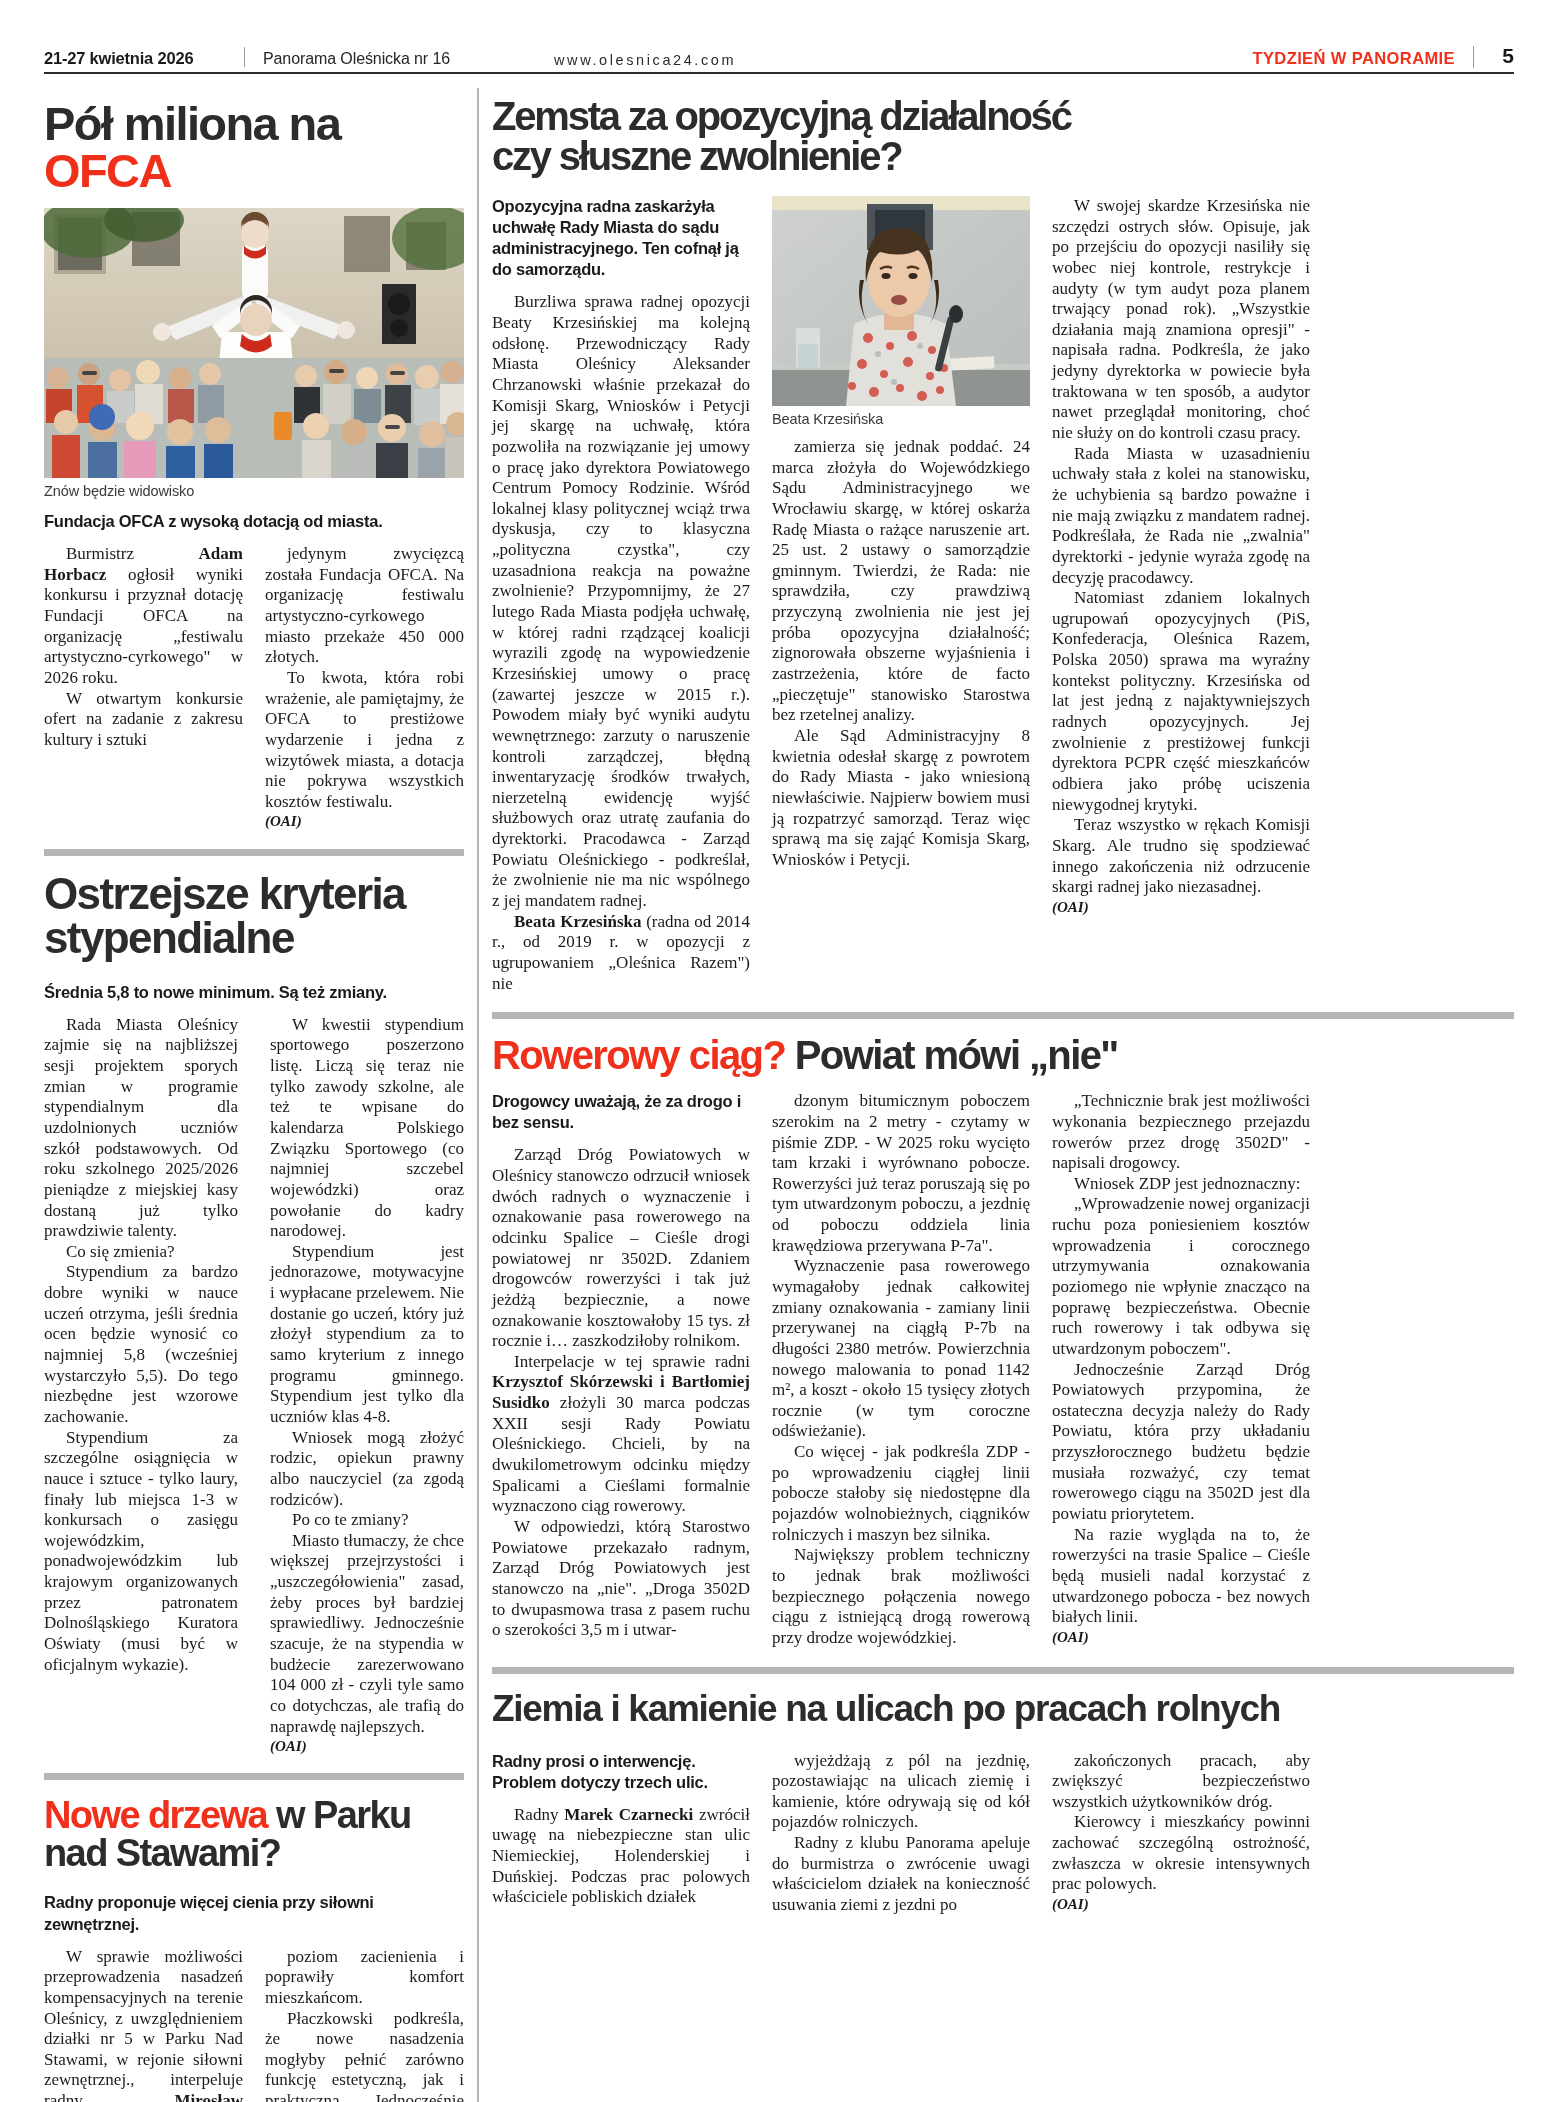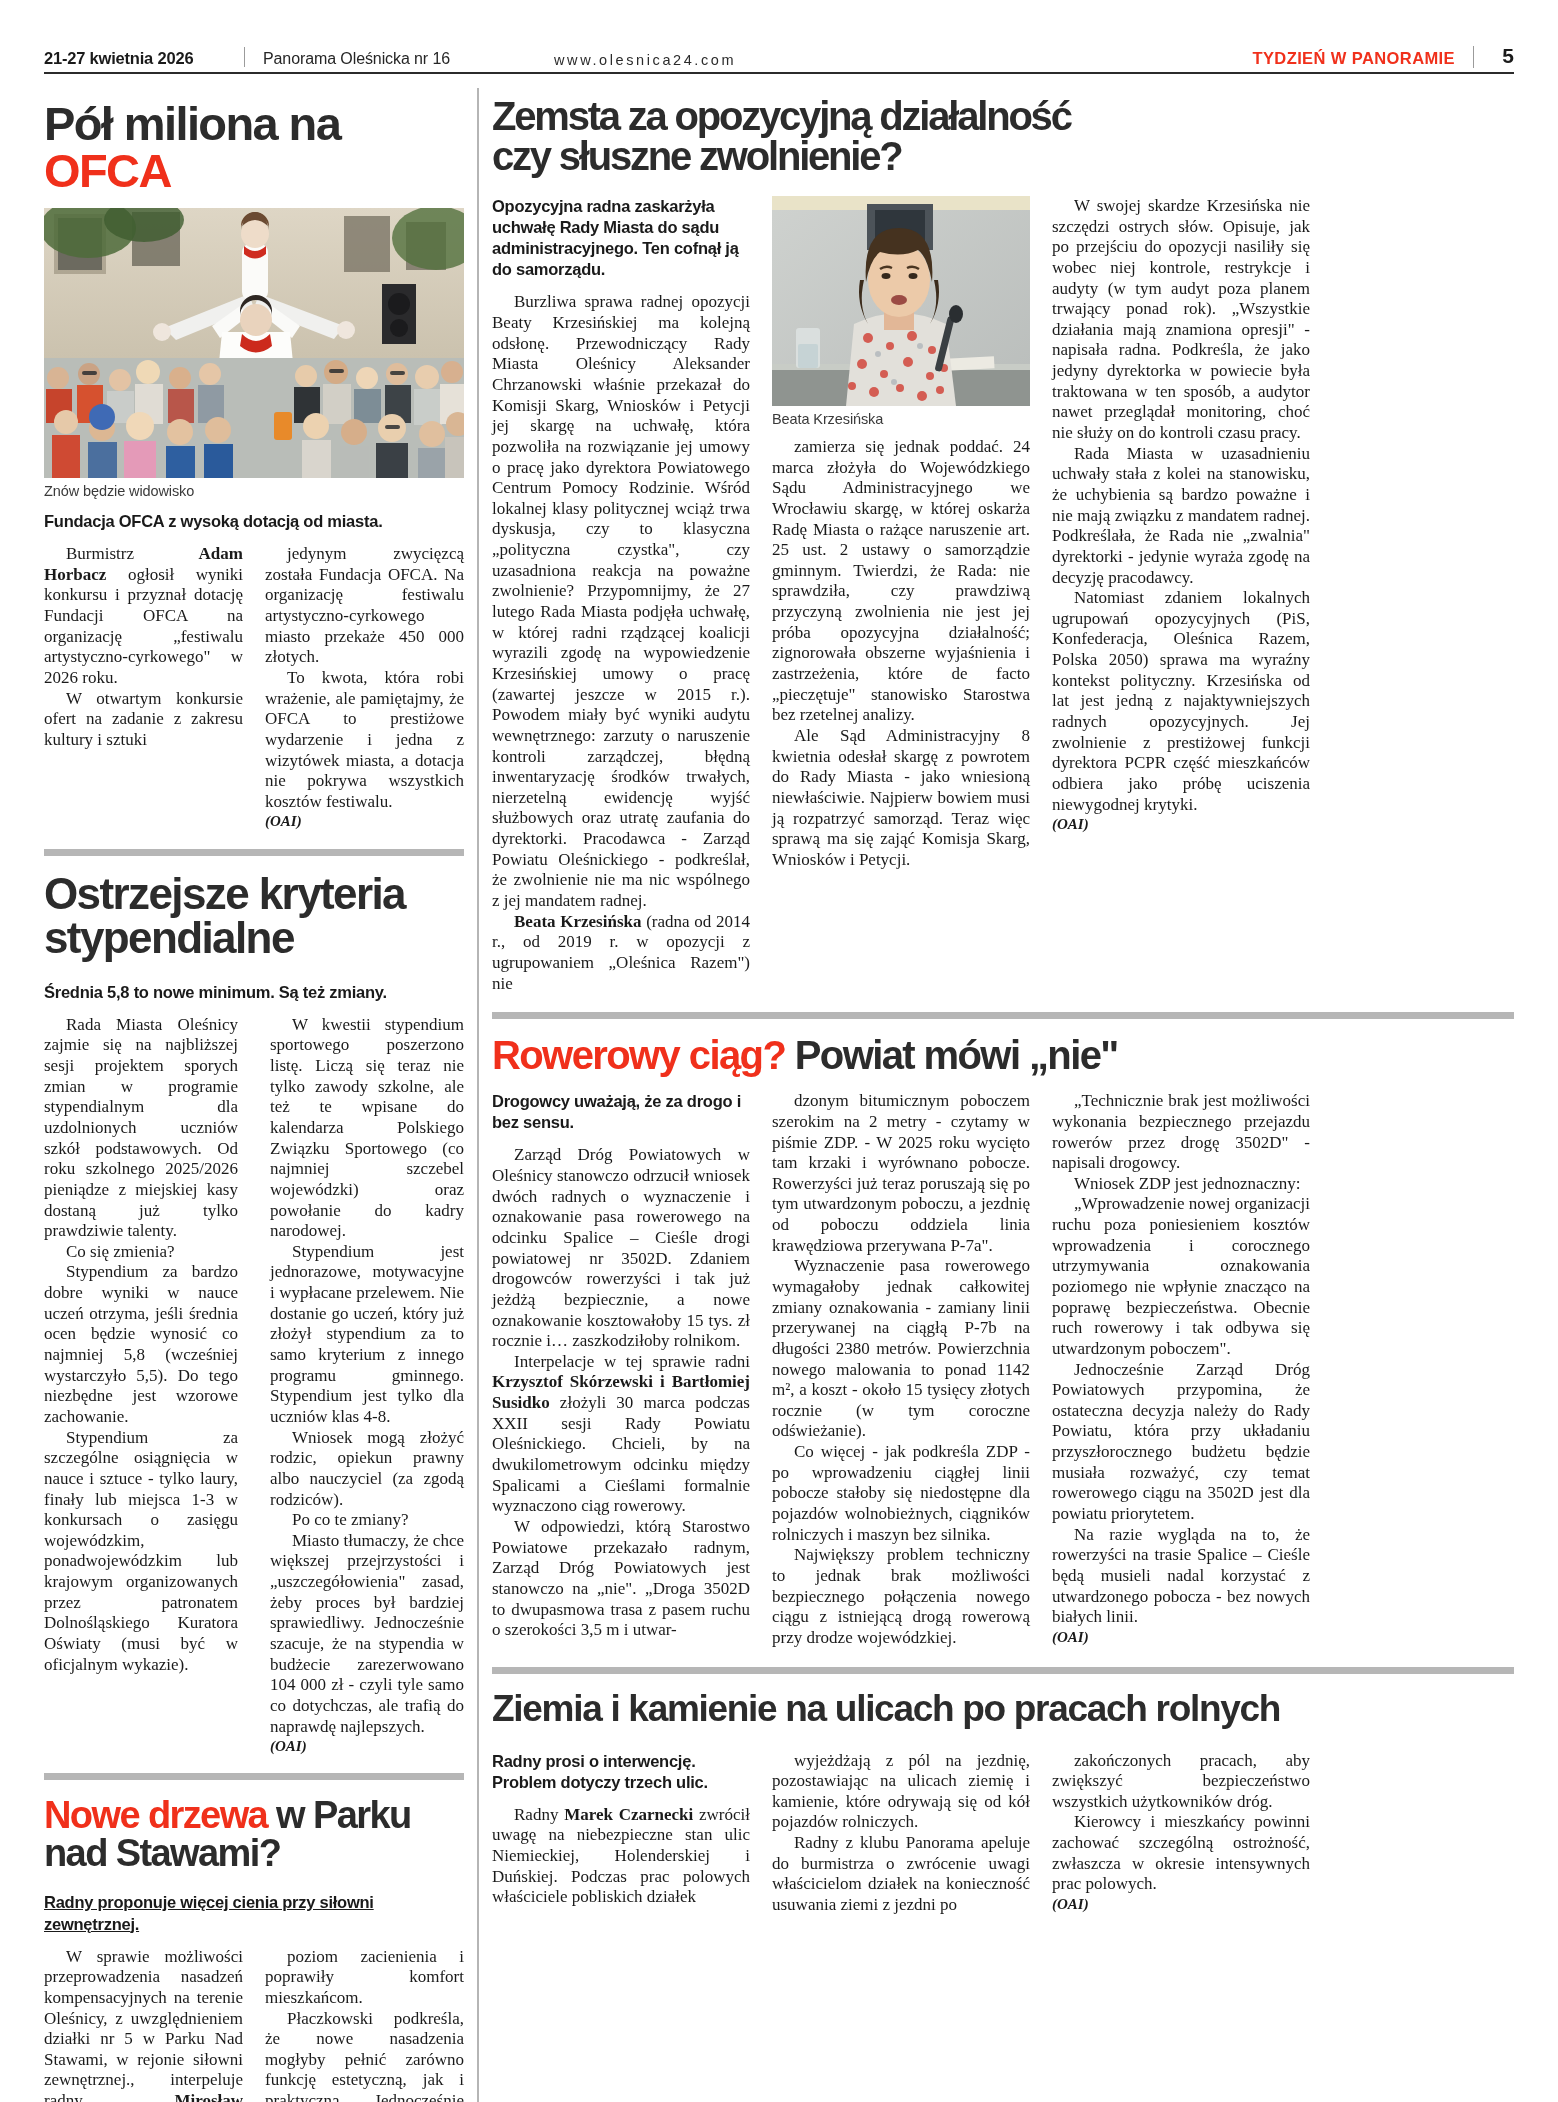--- a/index.html
+++ b/index.html
@@ -295,21 +295,21 @@
       </div>
 
       <div class="rule-thick"></div>
 
       <div>
         <div class="hl hl-c">
           <span class="red">Nowe drzewa</span><span> w Parku</span><br>
           <span>nad Stawami?</span>
         </div>
 
-        <div class="lead" style="margin-top:20px;text-decoration:underline;">Radny proponuje więcej cienia przy siłowni zewnętrznej.</div>
+        <div class="lead" style="margin-top:20px;">Radny proponuje więcej cienia przy siłowni zewnętrznej.</div>
 
         <div class="flexrow">
           <div class="bodytext" style="width:199px;">
             <p>W sprawie możliwości przeprowadzenia nasadzeń kompensacyjnych na terenie Oleśnicy, z uwzględnieniem działki nr 5 w Parku Nad Stawami, w rejonie siłowni zewnętrznej., interpeluje radny <b>Mirosław Płaczkowski</b>.</p>
 
           </div>
           <div style="width:22px;flex:0 0 22px;"></div>
           <div class="bodytext" style="width:199px;">
             <p>poziom zacienienia i poprawiły komfort mieszkańcom.</p>
             <p>Płaczkowski podkreśla, że nowe nasadzenia mogłyby pełnić zarówno funkcję estetyczną, jak i praktyczną. Jednocześnie radny sugeruje zastosowanie barier korzeniowych, które zabezpieczyłyby nawierzchnię przed uszkodzeniami, takimi jak podnoszenie kostki brukowej.</p>
@@ -419,20 +419,21 @@
             </div>
           </div>
 
           <div style="width:22px;flex:0 0 22px;"></div>
 
           <div style="width:258px;flex:0 0 258px;">
             <div class="bodytext">
               <p>W swojej skardze Krzesińska nie szczędzi ostrych słów. Opisuje, jak po przejściu do opozycji nasiliły się wobec niej kontrole, restrykcje i audyty (w tym audyt poza planem trwający ponad rok). „Wszystkie działania mają znamiona opresji" - napisała radna. Podkreśla, że jako jedyny dyrektorka w powiecie była traktowana w ten sposób, a audytor nawet przeglądał monitoring, choć nie służy on do kontroli czasu pracy.</p>
               <p>Rada Miasta w uzasadnieniu uchwały stała z kolei na stanowisku, że uchybienia są bardzo poważne i nie mają związku z mandatem radnej. Podkreślała, że Rada nie „zwalnia" dyrektorki - jedynie wyraża zgodę na decyzję pracodawcy.</p>
               <p>Natomiast zdaniem lokalnych ugrupowań opozycyjnych (PiS, Konfederacja, Oleśnica Razem, Polska 2050) sprawa ma wyraźny kontekst polityczny. Krzesińska od lat jest jedną z najaktywniejszych radnych opozycyjnych. Jej zwolnienie z prestiżowej funkcji dyrektora PCPR część mieszkańców odbiera jako próbę uciszenia niewygodnej krytyki.</p>
+              <p>Teraz wszystko w rękach Komisji Skarg. Ale trudno się spodziewać innego zakończenia niż odrzucenie skargi radnej jako niezasadnej.</p>
               <p class="sig">(OAI)</p>
             </div>
           </div>
         </div>
       </div>
 
       <div class="rule-thick"></div>
 
       <div>
         <div class="hl hl-row">

